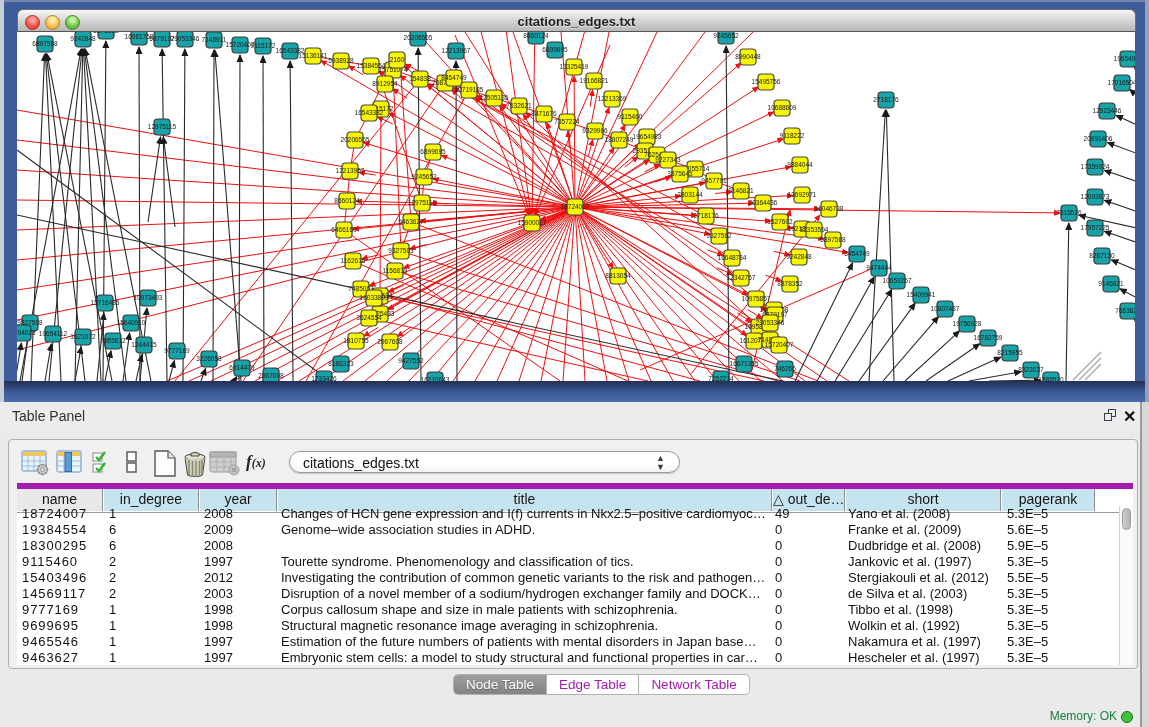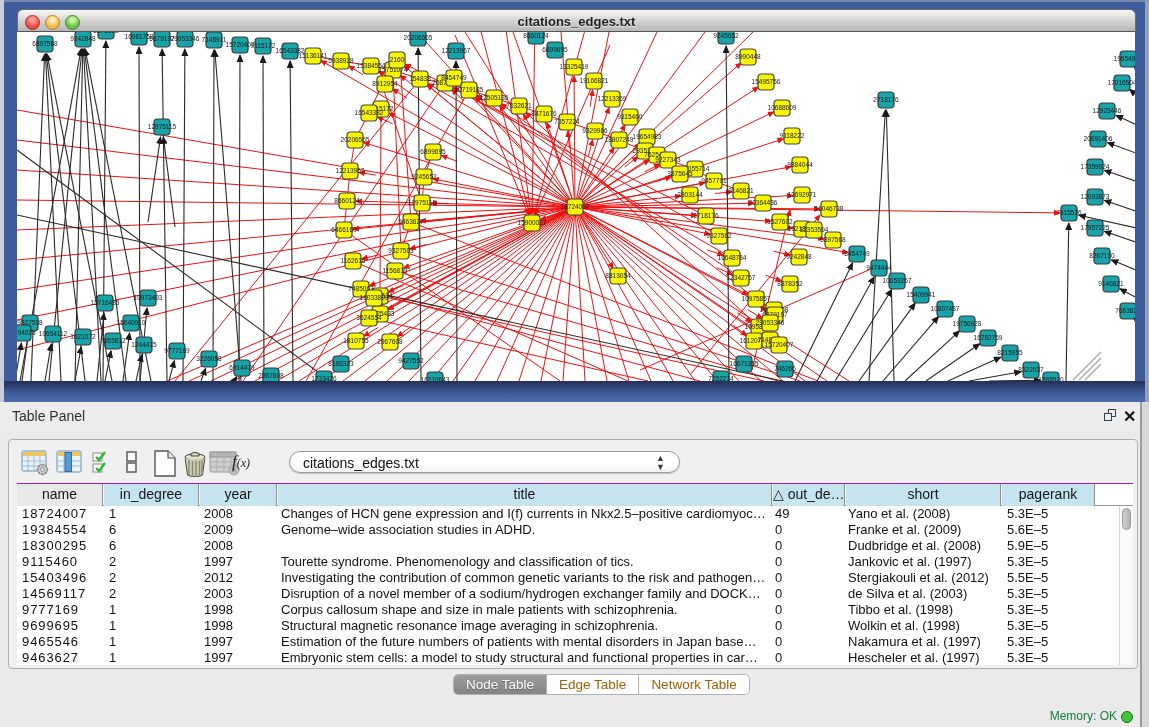--- a/index.html
+++ b/index.html
@@ -38,40 +38,40 @@
  border:1px solid #aeaeae;border-radius:4px}
 
 #toolbar{position:absolute;left:4px;top:4px;width:1120px;height:38px}
 .tbi{position:absolute;top:5px}
 #dd{position:absolute;left:276px;top:7px;width:391px;height:22px;background:linear-gradient(#fff,#fff 60%,#f2f2f2);
  border:1px solid #9a9a9a;border-radius:11px;box-shadow:0 1px 1px rgba(0,0,0,.18)}
 #dd .txt{position:absolute;left:13px;top:3px;font-size:14px;color:#111}
 #dd .arr{position:absolute;right:14px;top:2px;font-size:9px;color:#3a3a3a;line-height:9px;text-align:center}
 
 #tbl{position:absolute;left:8px;top:43px;width:1116px;height:182px;background:#fff}
-#thead{position:absolute;left:0;top:0;width:1116px;height:23px;border-top:1px solid #a21caf;border-bottom:1px solid #9a9a9a;background:#fff}
+#thead{position:absolute;left:0;top:0;width:1116px;height:30px;border-top:6px solid #a21caf;border-bottom:1px solid #9a9a9a;background:#fff}
 #thead .h{position:absolute;top:0;height:22px;background:#c6e3f0;border-right:1px solid #8f8f8f;
  font-size:14px;color:#161616;text-align:center;line-height:21px;white-space:nowrap;overflow:hidden}
 #thead .hg{background:#e8e8e8}
 #tbody{position:absolute;left:0;top:23px;width:1116px;height:160px;font-size:13px;color:#111}
 .tr{position:relative;height:16px;line-height:16px;white-space:nowrap}
 .tr div{position:absolute;top:0;overflow:hidden;height:16px}
 .c0{left:5px;width:80px;letter-spacing:.9px}
 .c1{left:92px;width:85px}
 .c2{left:187px;width:78px}
 .c3{left:264px;width:490px}
 .c4{left:758px;width:60px}
 .c5{left:831px;width:168px}
 .c6{left:990px;width:95px}
 #vsb{position:absolute;left:1102px;top:23px;width:14px;height:159px;background:#fafafa;border-left:1px solid #d0d0d0}
 #vsb .th{position:absolute;left:2px;top:2px;width:9px;height:22px;border-radius:5px;background:linear-gradient(90deg,#cfcfcf,#b3b3b3);border:1px solid #9b9b9b}
 
 #tabs{position:absolute;left:453px;top:674px;height:21px;display:flex;border:1px solid #b2b2b2;
  border-radius:5px;overflow:hidden;background:#fff}
-#tabs div{font-size:13.5px;line-height:19px;padding:0 12px;color:#a16207;border-right:1px solid #b2b2b2}
+#tabs div{font-size:13.5px;line-height:19px;padding:0 12px;color:#a21caf;border-right:1px solid #b2b2b2}
 #tabs div:last-child{border-right:none}
 #tabs .sel{background:linear-gradient(#9d9d9d,#848484);color:#fff;text-shadow:0 1px 1px rgba(0,0,0,.3)}
 
 #mem{position:absolute;left:1043px;top:709px;width:74px;text-align:right;font-size:12px;color:#15803d}
 #memdot{position:absolute;left:1121px;top:711px;width:12px;height:12px;border-radius:50%;
  background:#3ec43b;border:1.5px solid #1f6b1f}
 #rightline{position:absolute;left:1140px;top:402px;width:2px;height:325px;background:#9a9a9a}
 #rightpad{position:absolute;left:1142px;top:402px;width:7px;height:325px;background:#d8d8d8}
 </style></head>
 <body>
@@ -941,21 +941,21 @@
         <path d="M4.2 9.5 L6.5 26 a8.5 3 0 0 0 15 0 L23.8 9.5" fill="#cfcfba" stroke="#44443a"></path>
         <path d="M8 11v15M11.5 12v16M15 12v16M18.5 12v16M21 11v14" stroke="#8a8a74" stroke-width="1.5"></path>
       </svg>
       <svg class="tbi" style="left:196px" width="32" height="28" viewBox="0 0 32 28">
         <rect x="1" y="3" width="26" height="20" rx="2" fill="#cfcfcf" stroke="#9a9a9a"></rect>
         <rect x="1" y="3" width="26" height="5" fill="#b5b5b5" stroke="#9a9a9a"></rect>
         <path d="M1 13h26M1 18h26M8 8v15M15 8v15M22 8v15" stroke="#adadad"></path>
         <circle cx="25" cy="21" r="5" fill="#c3c3c3" stroke="#9f9f9f"></circle>
         <path d="M23 19l4 4M27 19l-4 4" stroke="#9a9a9a" stroke-width="1.4"></path>
       </svg>
-      <div class="tbi" style="left:219px;top:8px;font-size:17px;font-style:italic;font-weight:normal;color:#222;font-family:'Liberation Serif',serif">f<span style="font-size:12px">(x)</span></div>
+      <div class="tbi" style="left:233px;top:8px;font-size:17px;font-style:italic;font-weight:bold;color:#222;font-family:'Liberation Serif',serif">f<span style="font-size:12px">(x)</span></div>
       <div id="dd">
           <div class="txt">citations_edges.txt</div>
           <div class="arr">▲<br>▼</div>
         </div>
     </div>
     <div id="tbl">
       <div id="thead">
         <div class="h hg" style="left:0;width:86px">name</div>
         <div class="h" style="left:87px;width:95px">in_degree</div>
         <div class="h" style="left:183px;width:77px">year</div>
@@ -1026,21 +1026,21 @@
             <div class="c4">0</div>
             <div class="c5">Tibbo et al. (1998)</div>
             <div class="c6">5.3E–5</div>
           </div>
 <div class="tr">
             <div class="c0">9699695</div>
             <div class="c1">1</div>
             <div class="c2">1998</div>
             <div class="c3">Structural magnetic resonance image averaging in schizophrenia.</div>
             <div class="c4">0</div>
-            <div class="c5">Wolkin et al. (1998)</div>
+            <div class="c5">Wolkin et al. (1992)</div>
             <div class="c6">5.3E–5</div>
           </div>
 <div class="tr">
             <div class="c0">9465546</div>
             <div class="c1">1</div>
             <div class="c2">1997</div>
             <div class="c3">Estimation of the future numbers of patients with mental disorders in Japan base…</div>
             <div class="c4">0</div>
             <div class="c5">Nakamura et al. (1997)</div>
             <div class="c6">5.3E–5</div>

